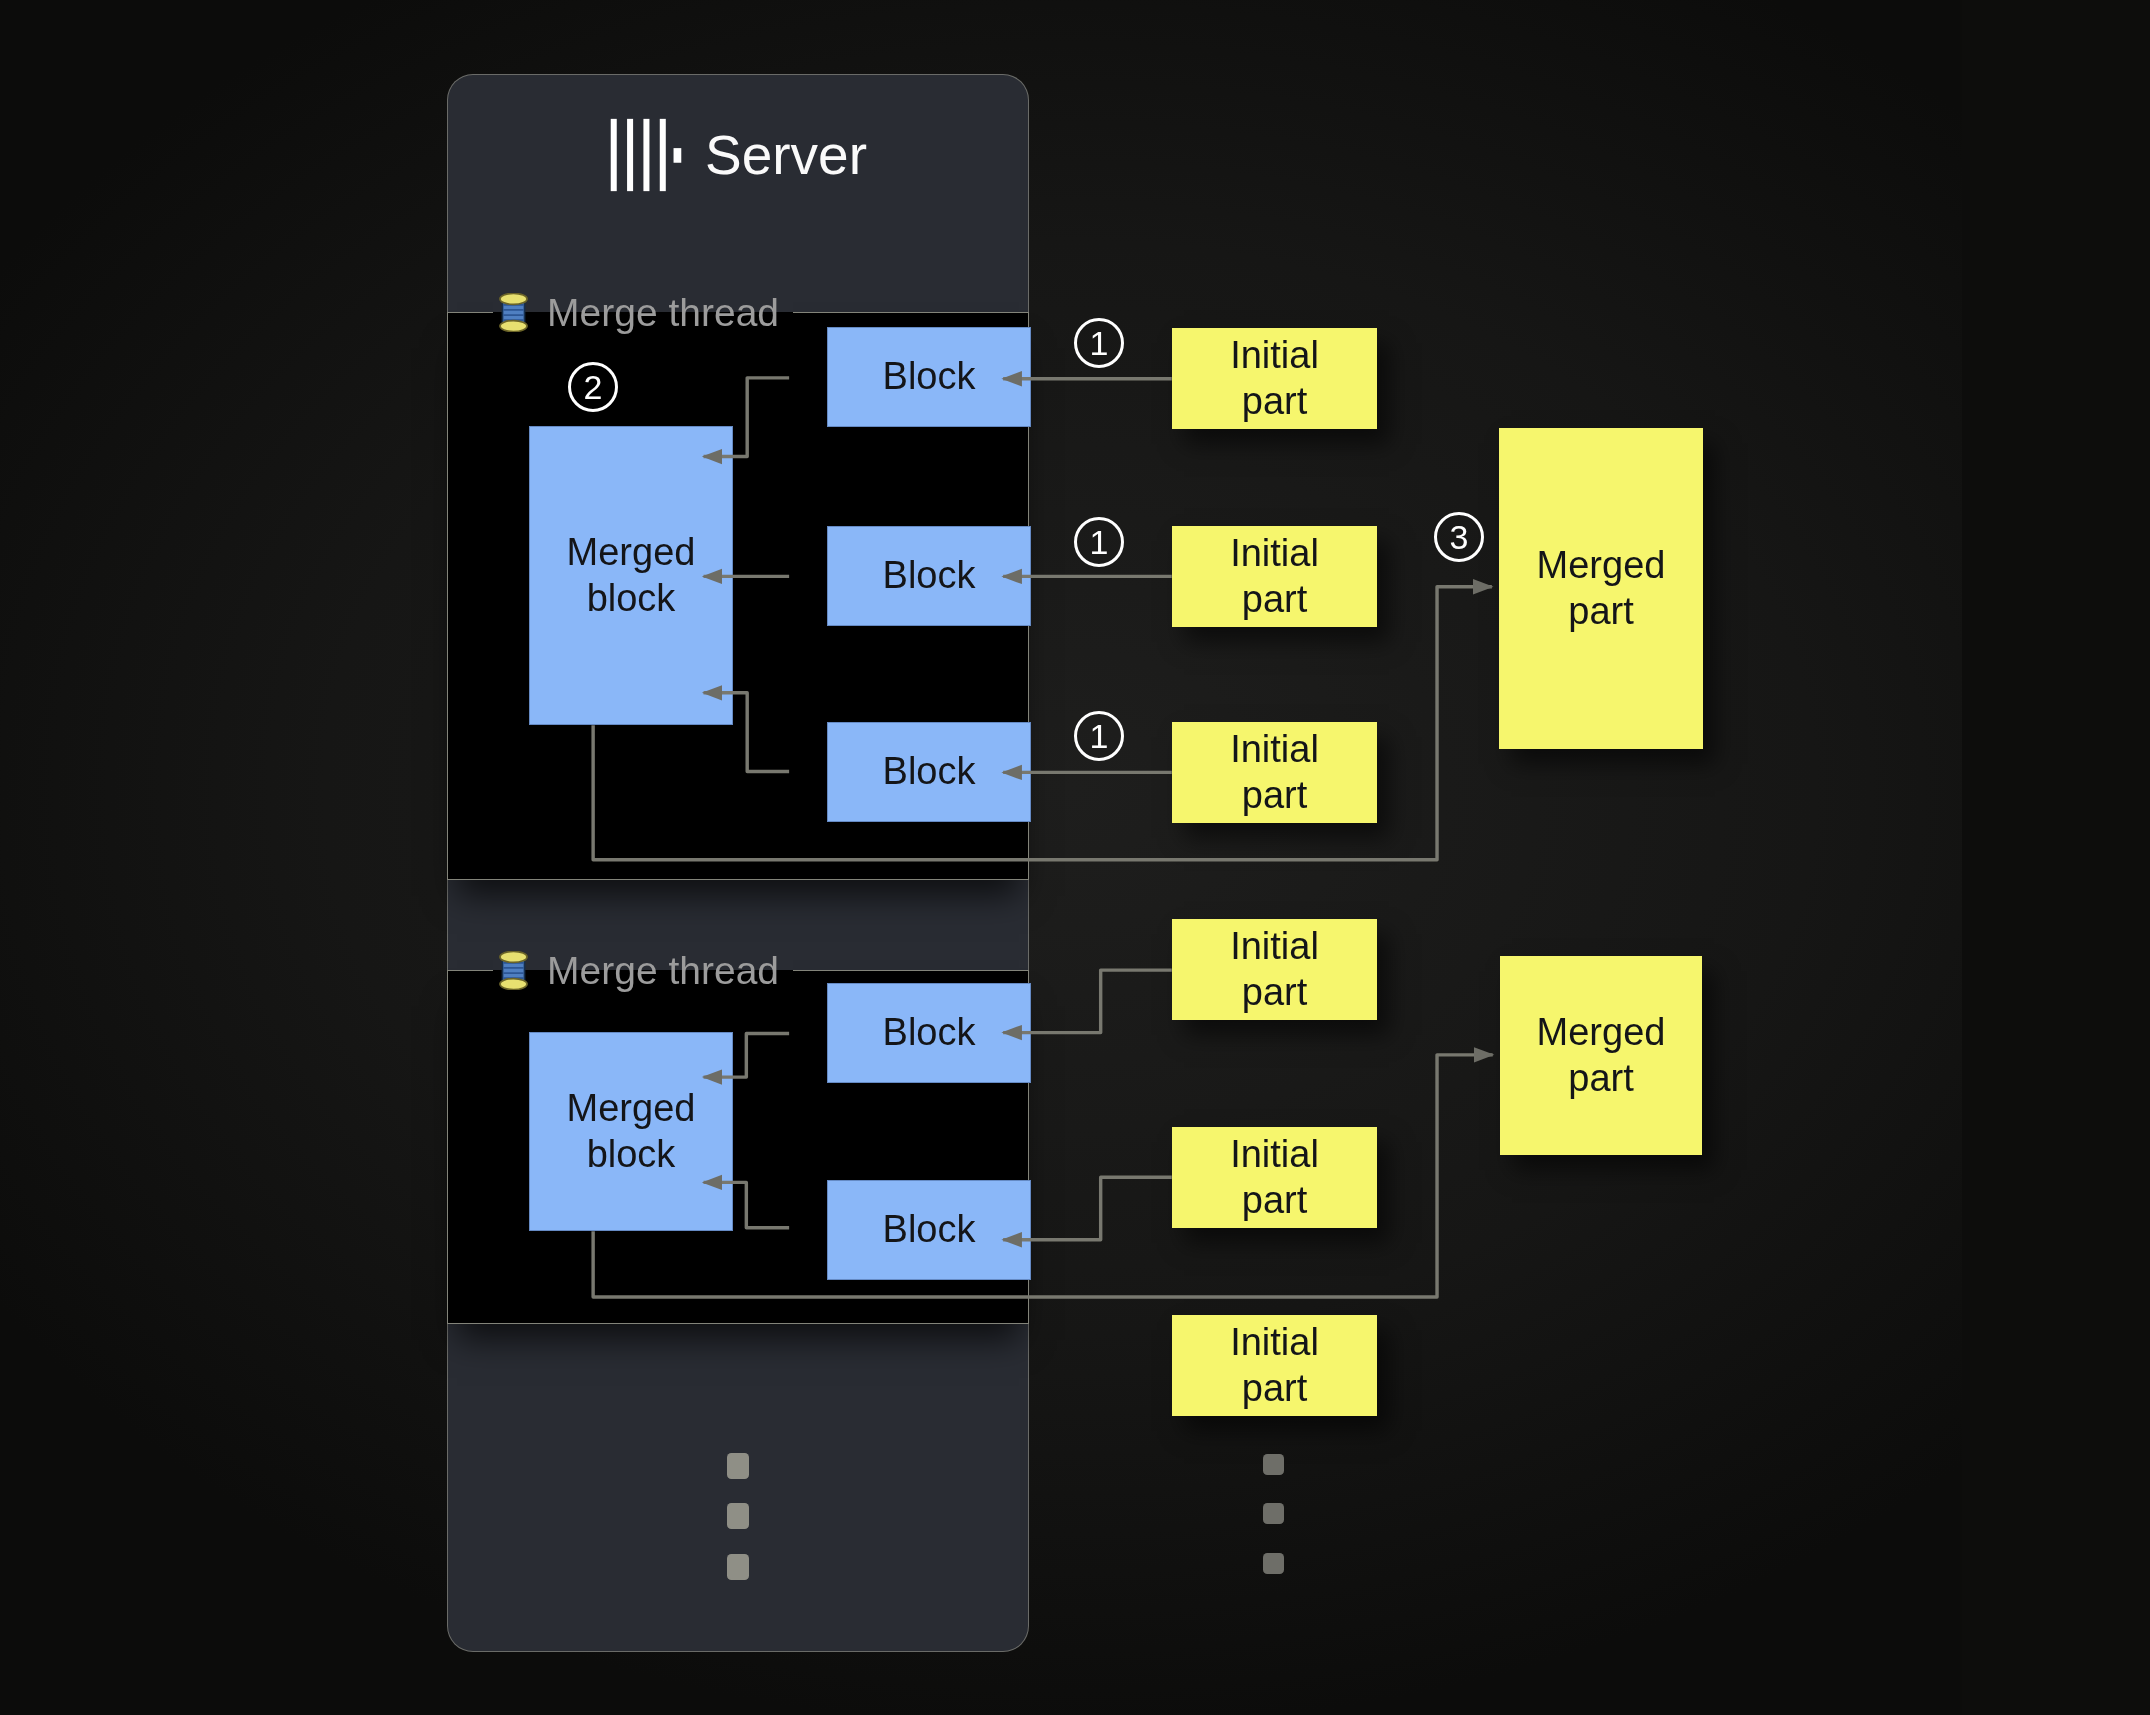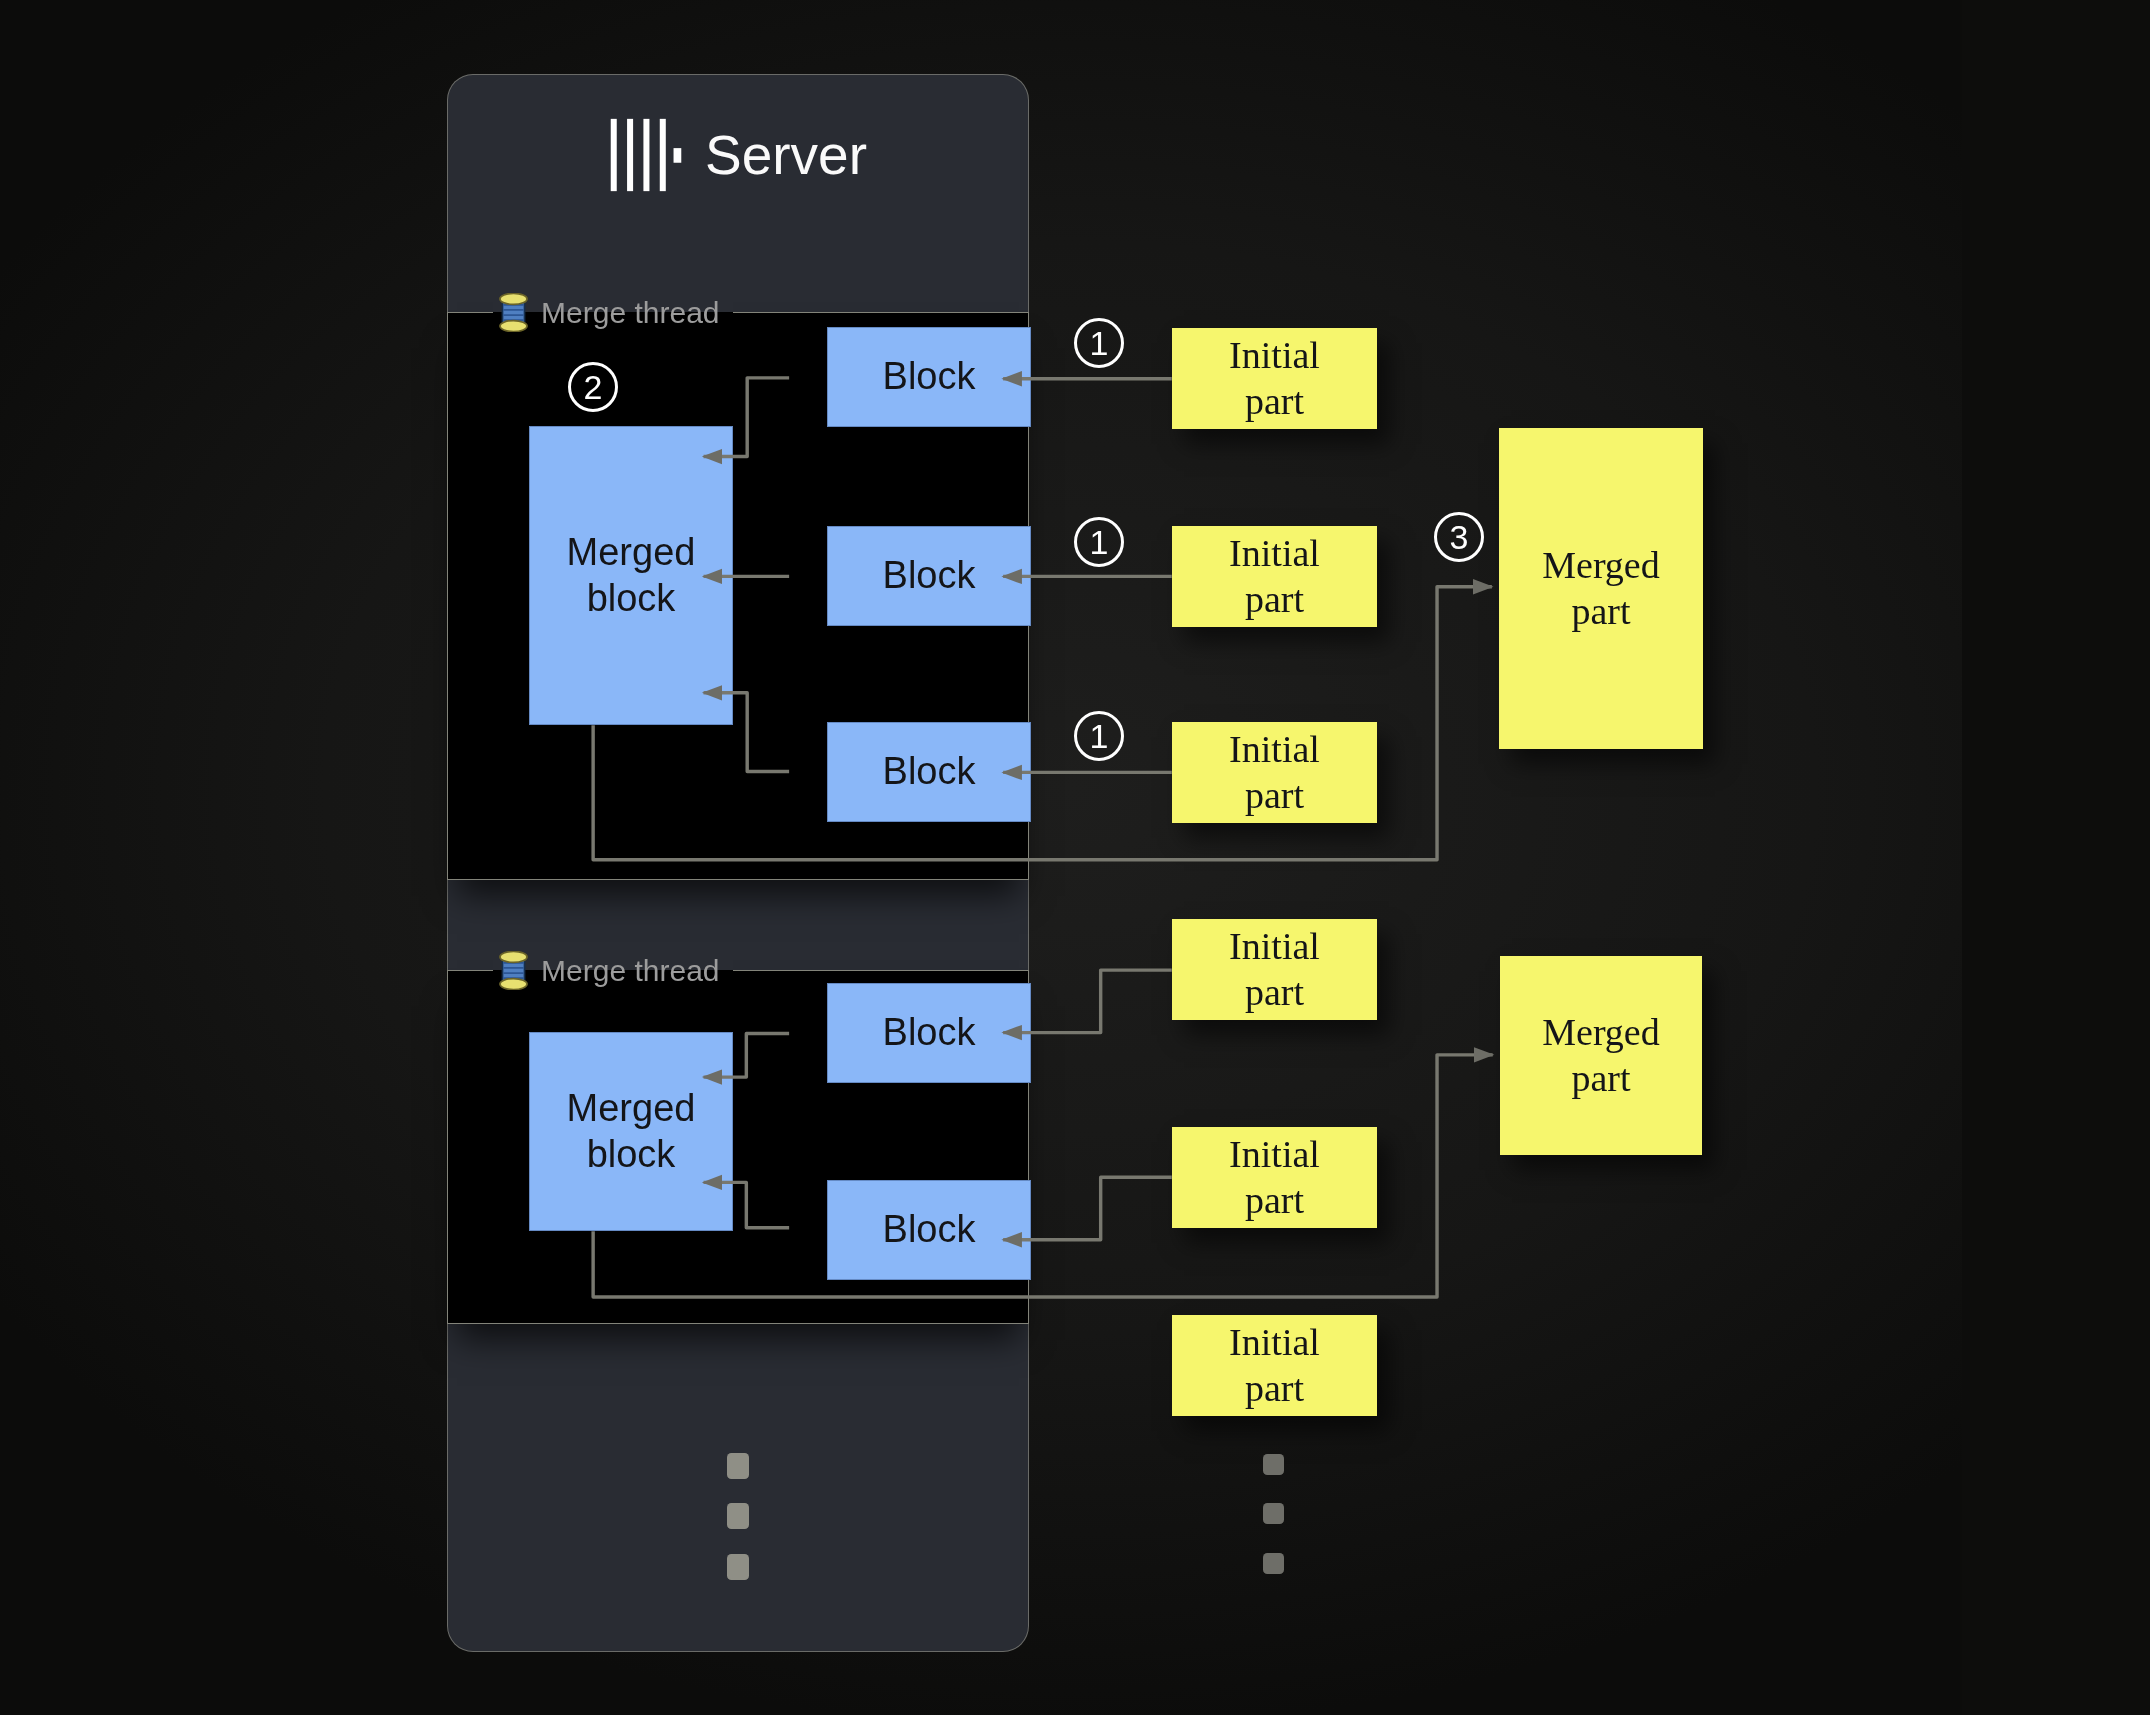--- a/index.html
+++ b/index.html
@@ -19,33 +19,33 @@
     color:#fafafa;font-size:55px;z-index:2;
   }
   .thread-panel{
     position:absolute;left:447px;width:582px;background:#000;
     border:1.7px solid #83847a;box-sizing:border-box;z-index:2;
     box-shadow:0 26px 31px -10.3px rgba(0,0,0,.65);
   }
   .panel-1{top:312px;height:568px;}
   .panel-2{top:970px;height:354px;}
   .panel-label{
-    position:absolute;height:45px;display:flex;align-items:center;gap:12px;
-    padding:0 13.7px 0 5.1px;font-size:30px;color:#9c9c9c;z-index:5;
+    position:absolute;height:45px;display:flex;align-items:center;gap:18px;
+    padding:0 13.7px 0 5.1px;font-size:39px;color:#9c9c9c;z-index:5;
     background:linear-gradient(180deg,#292c33 0 50%,#000 50% 100%);
   }
   .label-1{left:493px;top:290px;}
   .label-2{left:493px;top:948px;}
   .box{
     position:absolute;display:flex;align-items:center;justify-content:center;
     text-align:center;white-space:pre-line;font-size:38px;line-height:1.2;
     color:#141518;z-index:3;box-sizing:border-box;
   }
   .blue{background:#8ab7f8;border:1.7px solid rgba(15,35,75,.30);margin-left:38px;}
-  .yellow{background:#f6f66d;box-shadow:12px 15.4px 22px rgba(0,0,0,.55);font-family:Liberation Serif, serif;}
+  .yellow{background:#f6f66d;box-shadow:12px 15.4px 22px rgba(0,0,0,.55);}
   .badge{
     position:absolute;width:50px;height:50px;border:3.4px solid #fff;border-radius:50%;
     color:#fff;font-size:34px;display:flex;align-items:center;justify-content:center;
     z-index:6;box-sizing:border-box;background:transparent;
   }
   .overlay{position:absolute;left:0;top:0;z-index:4;pointer-events:none;}
   .dot{position:absolute;border-radius:4.3px;z-index:3;}
   .dot-server{width:22px;height:26px;left:727px;background:#8f8f86;}
   .dot-right{width:20.5px;height:20.5px;left:1263px;background:#6e6e68;}
 </style>

